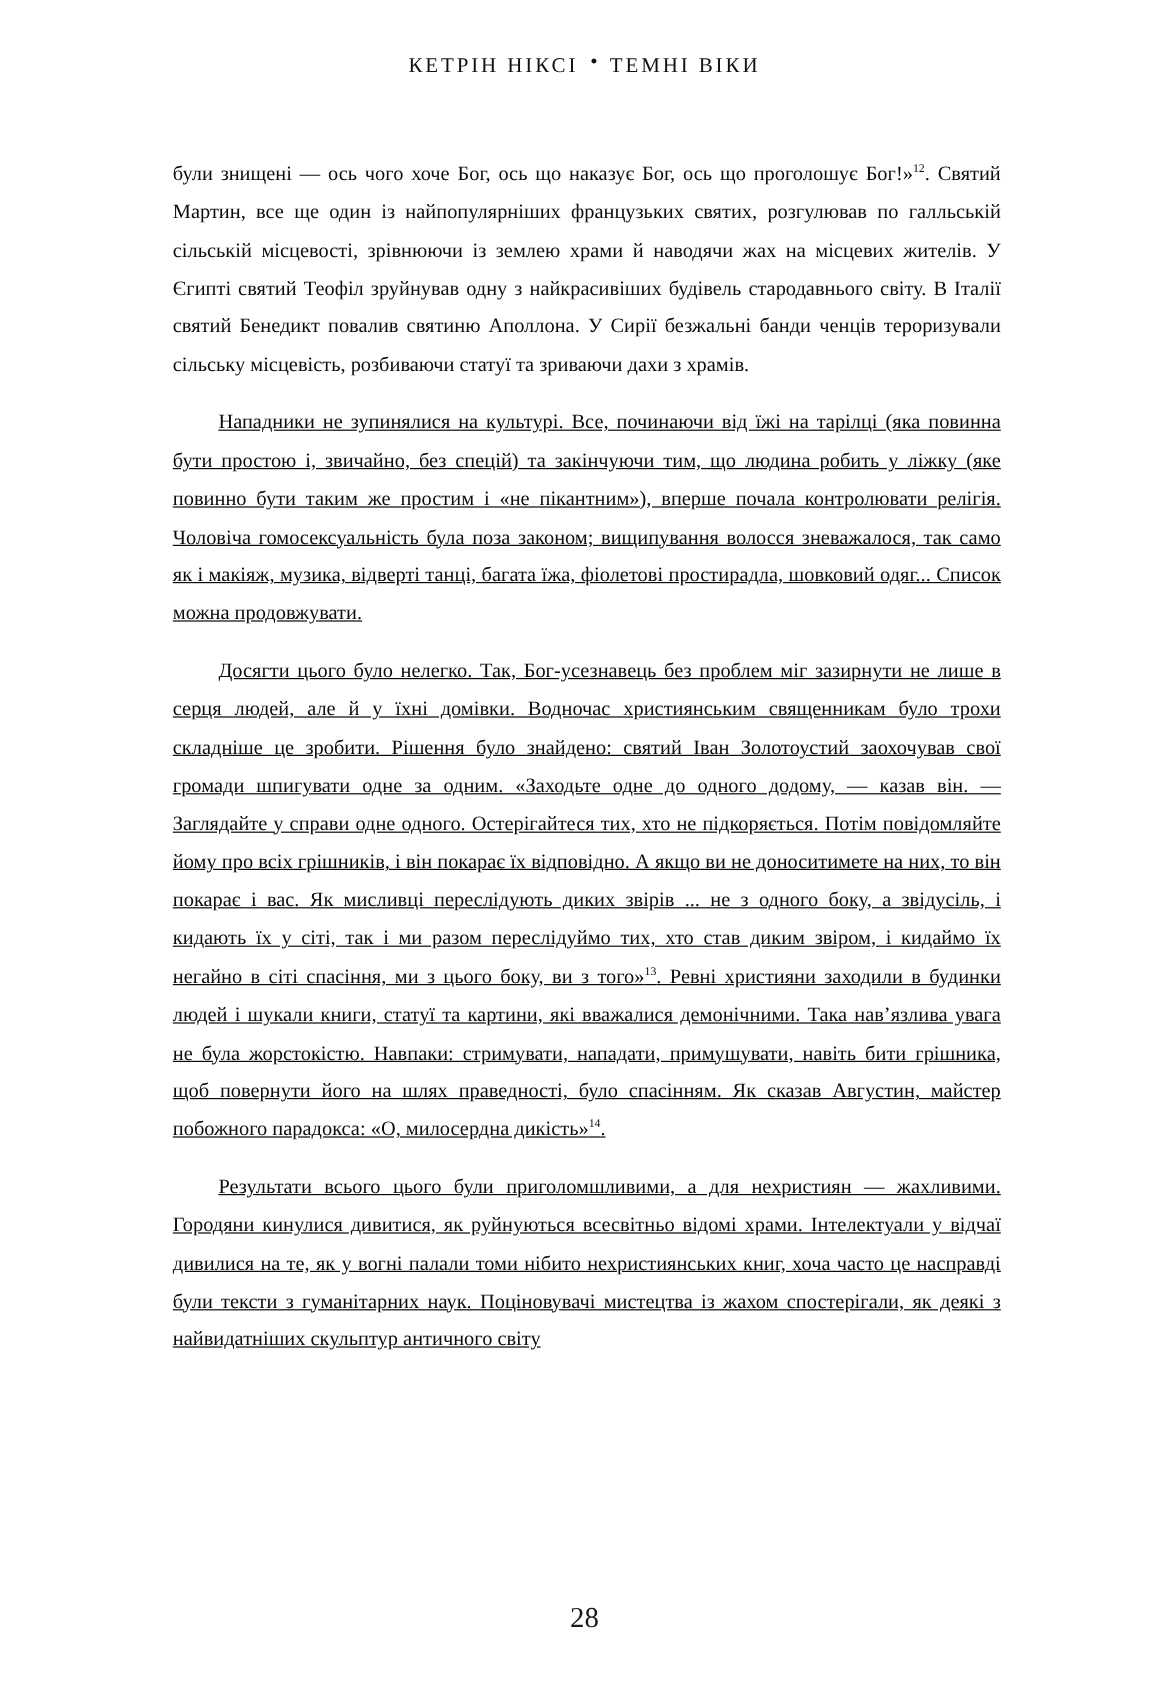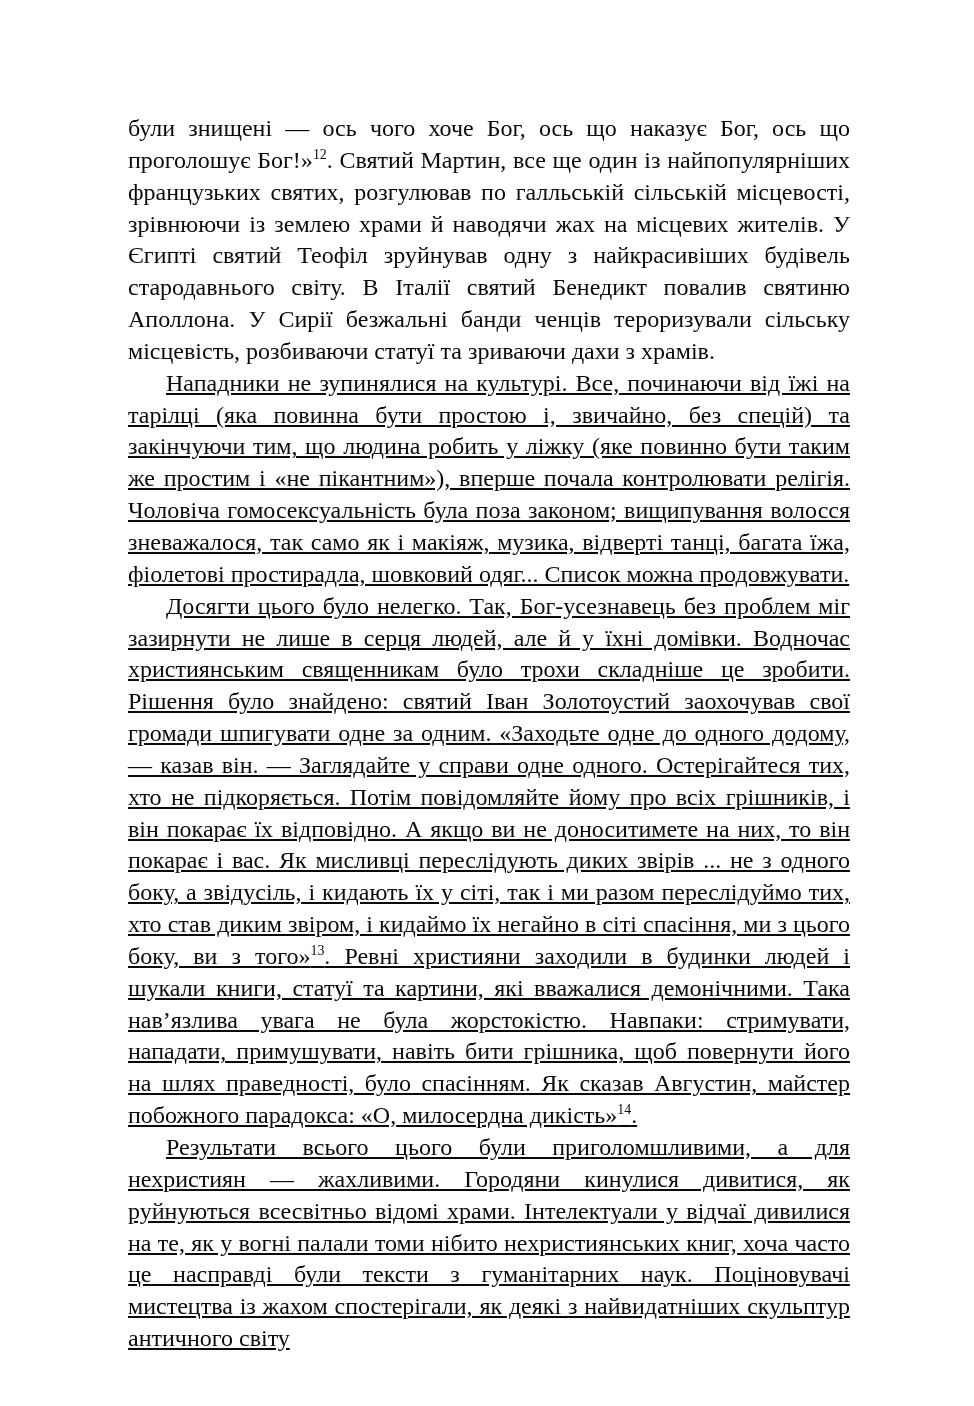--- a/index.html
+++ b/index.html
@@ -45,24 +45,24 @@
 
   
   .textblock {
     position: absolute;
     left: 128px;
     top: 113px;
     width: 722px;
   }
 
   p.para {
-    margin: 0;
+    margin: 16px;
     text-align: justify;
     text-justify: inter-word;
-    font-size: 24px;
+    font-size: 17px;
     line-height: 31.85px;
     text-indent: 0;
     hyphens: manual;
     -webkit-hyphens: manual;
   }
   p.para + p.para {
     text-indent: 38px;
     text-decoration: underline;
   }
 
@@ -82,27 +82,31 @@
     font-size: 24px;
     color: #1a1a1a;
     line-height: 1;
   }
 </style>
 </head>
 <body>
 
 <div class="page">
 
+  <div class="running-head">
+    <span class="rh-part">КЕТРІН НІКСІ</span><span class="rh-sep">•</span><span class="rh-part">ТЕМНІ ВІКИ</span>
+  </div>
 
   <div class="textblock">
 
     <p class="para"><span>були знищені — ось чого хоче Бог, ось що наказує Бог, ось що проголошує Бог!»</span><sup class="fn">12</sup><span>. Святий Мартин, все ще один із найпопулярніших французьких святих, розгулював по галльській сільській місцевості, зрівнюючи із землею храми й наводячи жах на місцевих жителів. У Єгипті святий Теофіл зруйнував одну з найкрасивіших будівель стародавнього світу. В Італії святий Бенедикт повалив святиню Аполлона. У Сирії безжальні банди ченців тероризували сільську місцевість, розбиваючи статуї та зриваючи дахи з храмів.</span></p>
 
     <p class="para"><span>Нападники не зупинялися на культурі. Все, починаючи від їжі на тарілці (яка повинна бути простою і, звичайно, без спецій) та закінчуючи тим, що людина робить у ліжку (яке повинно бути таким же простим і «не пікантним»), вперше почала контролювати релігія. Чоловіча гомосексуальність була поза законом; вищипування волосся зневажалося, так само як і макіяж, музика, відверті танці, багата їжа, фіолетові простирадла, шовковий одяг... Список можна продовжувати.</span></p>
 
     <p class="para"><span>Досягти цього було нелегко. Так, Бог-усезнавець без проблем міг зазирнути не лише в серця людей, але й у їхні домівки. Водночас християнським священникам було трохи складніше це зробити. Рішення було знайдено: святий Іван Золотоустий заохочував свої громади шпигувати одне за одним. «Заходьте одне до одного додому, — казав він. — Заглядайте у справи одне одного. Остерігайтеся тих, хто не підкоряється. Потім повідомляйте йому про всіх грішників, і він покарає їх відповідно. А якщо ви не доноситимете на них, то він покарає і вас. Як мисливці переслідують диких звірів ... не з одного боку, а звідусіль, і кидають їх у сіті, так і ми разом переслідуймо тих, хто став диким звіром, і кидаймо їх негайно в сіті спасіння, ми з цього боку, ви з того»</span><sup class="fn">13</sup><span>. Ревні християни заходили в будинки людей і шукали книги, статуї та картини, які вважалися демонічними. Така нав’язлива увага не була жорстокістю. Навпаки: стримувати, нападати, примушувати, навіть бити грішника, щоб повернути його на шлях праведності, було спасінням. Як сказав Августин, майстер побожного парадокса: «О, милосердна дикість»</span><sup class="fn">14</sup><span>.</span></p>
 
     <p class="para"><span>Результати всього цього були приголомшливими, а для нехристиян — жахливими. Городяни кинулися дивитися, як руйнуються всесвітньо відомі храми. Інтелектуали у відчаї дивилися на те, як у вогні палали томи нібито нехристиянських книг, хоча часто це насправді були тексти з гуманітарних наук. Поціновувачі мистецтва із жахом спостерігали, як деякі з найвидатніших скульптур античного світу</span></p>
 
   </div>
 
+  <div class="folio">28</div>
 
 </div>
 
 </body></html>

